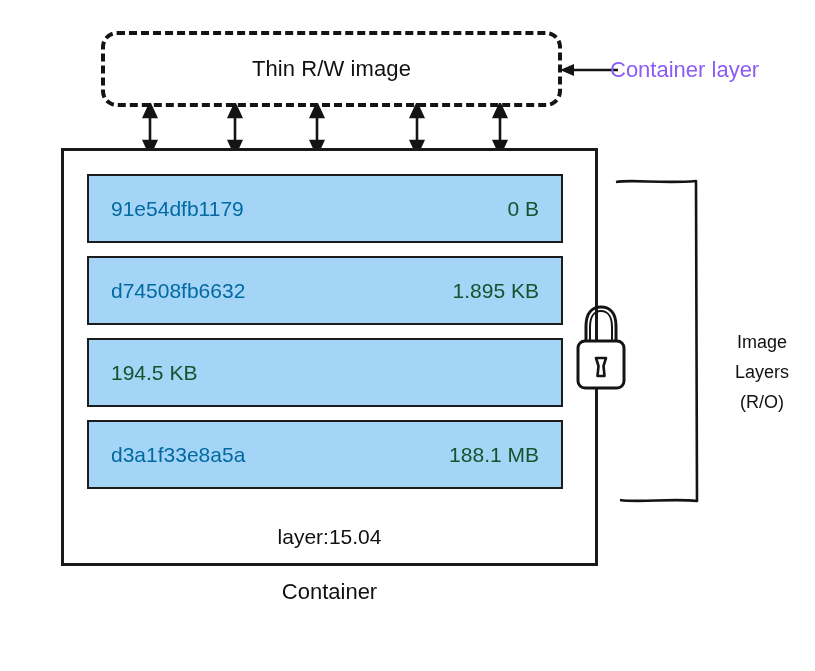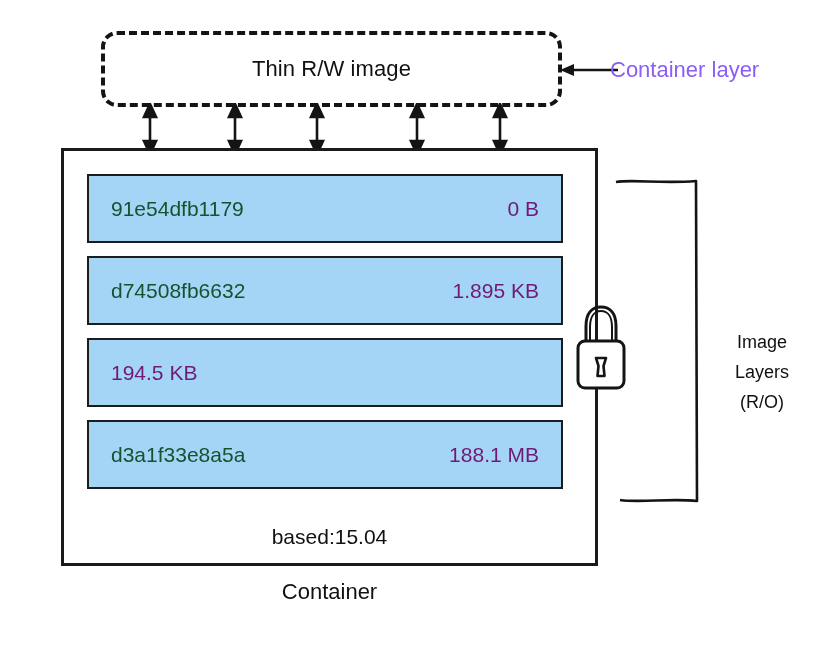--- a/index.html
+++ b/index.html
@@ -94,26 +94,26 @@
     background: #a4d5f7;
     border: 2px solid #1c1c1c;
     display: flex;
     align-items: center;
     justify-content: space-between;
     padding: 0 22px;
   }
   .layer-row:last-child { margin-bottom: 0; gap: 44px; }
   .layer-id {
     font-size: 21px;
-    color: #14532d;
+    color: #0369a1;
     white-space: nowrap;
   }
   .layer-size {
     font-size: 21px;
-    color: #701a75;
+    color: #14532d;
     white-space: nowrap;
   }
 
   
   .image-tag {
     position: absolute;
     left: 61px;
     top: 525px;
     width: 537px;
     text-align: center;
@@ -215,21 +215,21 @@
     </div>
     <div class="layer-row">
       <span class="layer-size">194.5 KB</span>
     </div>
     <div class="layer-row">
       <span class="layer-id">d3a1f33e8a5a</span>
       <span class="layer-size">188.1 MB</span>
     </div>
   </div>
 
-  <div class="image-tag">based:15.04</div>
+  <div class="image-tag">layer:15.04</div>
 
   <svg class="padlock" viewBox="0 0 58 98">
     <path d="M14 46 L14 30 C14 17 20 11 29 11 C38 11 44 17 44 30 L44 46" fill="none" stroke="#141414" stroke-width="3"></path>
     <path d="M18 46 L18 31 C18 21 22 15 29 15 C36 15 40 21 40 31 L40 46" fill="none" stroke="#141414" stroke-width="2"></path>
     <rect x="6" y="45" width="46" height="47" rx="7" ry="7" fill="#ffffff" stroke="#141414" stroke-width="3"></rect>
     <path d="M24 62 L34 62 L31.5 70 L32.5 80 L25.5 80 L26.5 70 Z" fill="#ffffff" stroke="#141414" stroke-width="2.6" stroke-linejoin="round"></path>
   </svg>
 
   <svg class="bracket-svg" viewBox="0 0 100 330">
     <path d="M4 6 C20 3 50 8 84 5 L85 325 C60 322 28 327 8 324" fill="none" stroke="#141414" stroke-width="2.6" stroke-linejoin="round"></path>

